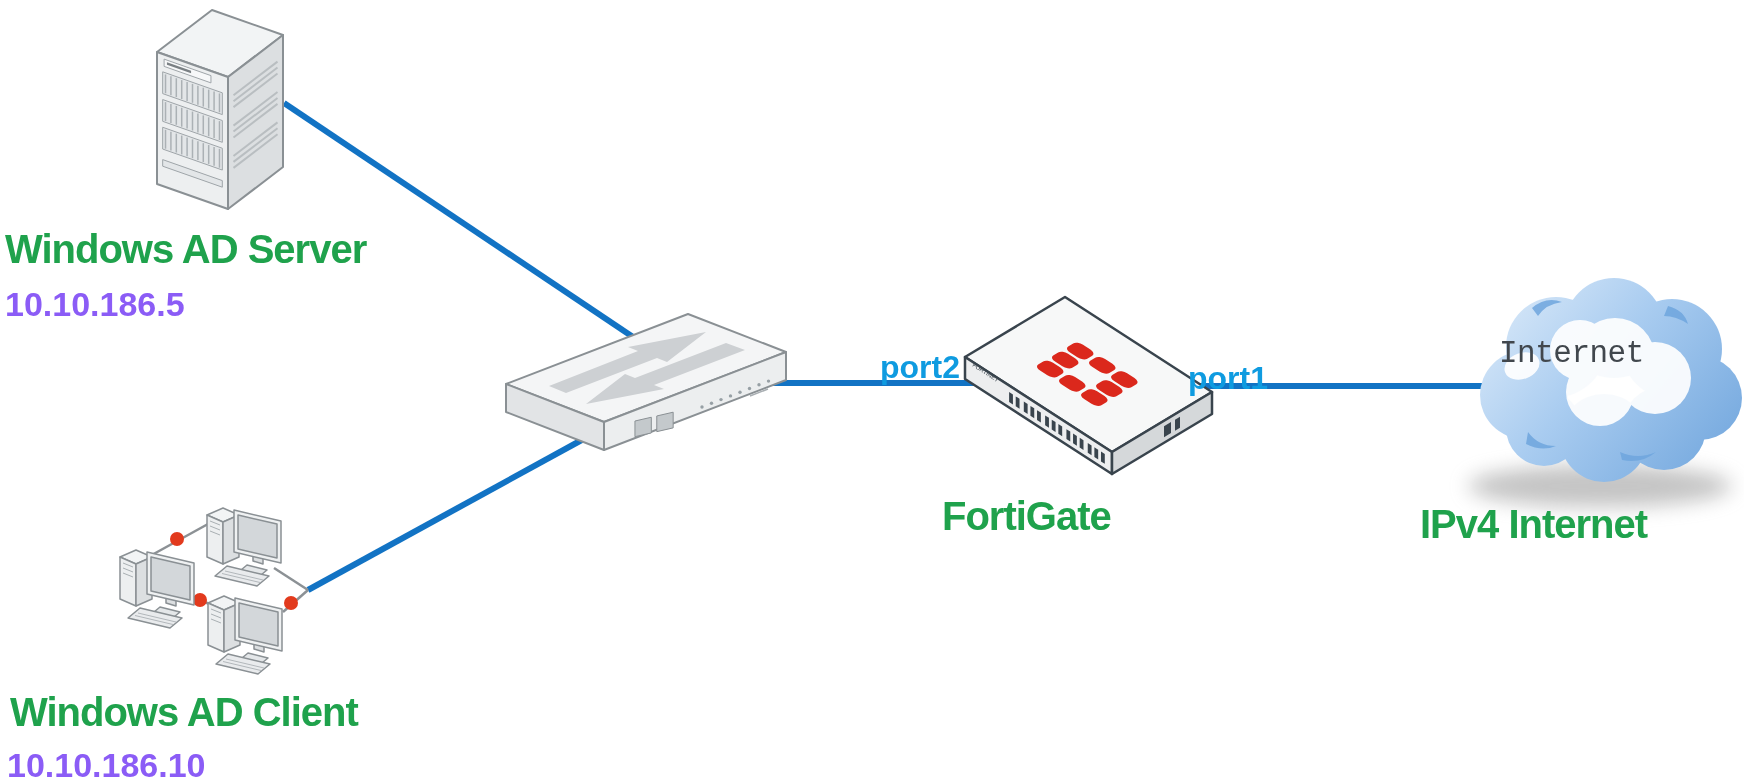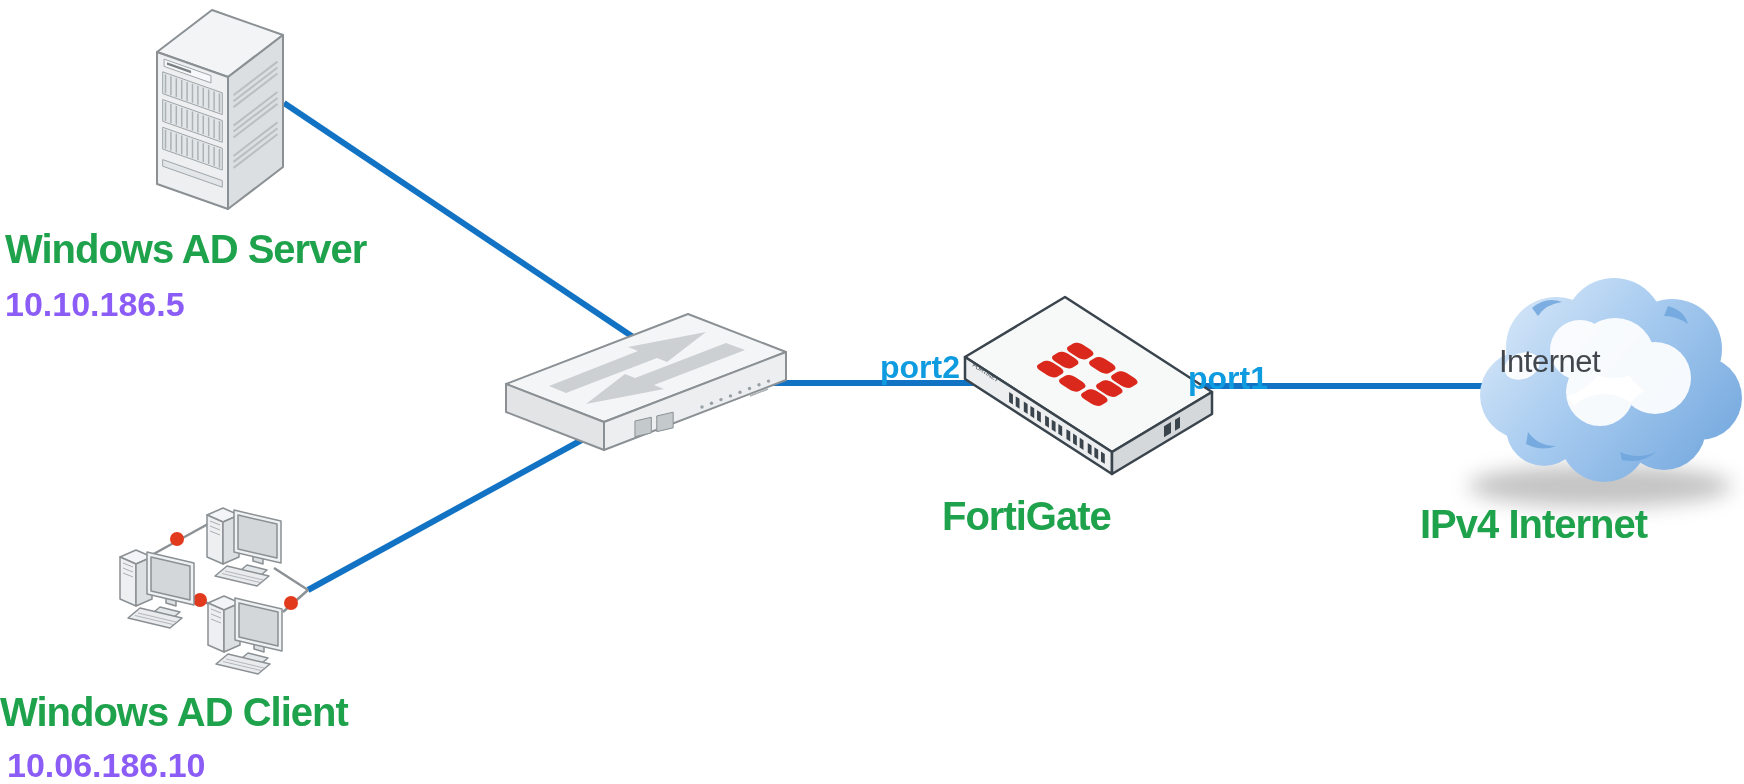--- a/index.html
+++ b/index.html
@@ -6,27 +6,27 @@
   body{width:1744px;height:784px;position:relative;overflow:hidden;background:#ffffff;
        font-family:"Liberation Sans",sans-serif;}
   svg.scene{position:absolute;left:0;top:0;}
   .lbl{position:absolute;text-align:left;white-space:nowrap;}
   .node-label{font-size:40px;font-weight:bold;letter-spacing:-1px;color:#1FA24C;}
   .ip-label{font-size:34px;font-weight:bold;color:#8b5cf6;}
   .port-label{font-size:32px;font-weight:bold;color:#0F9BE0;}
   .cloud-word{font-size:31px;font-weight:normal;letter-spacing:-0.5px;color:#41474D;}
   .server-label{left:5px;top:227px;width:400px;}
   .server-ip{left:5px;top:285px;width:400px;}
-  .client-label{left:0px;top:690px;width:394px;}
+  .client-label{left:0px;top:690px;width:394px;padding-left:10px;}
   .client-ip{left:7px;top:746px;width:400px;}
   .fortigate-label{left:942px;top:494px;width:300px;}
   .ipv4-label{left:1420px;top:502px;width:350px;}
   .port2-label{left:880px;top:341px;width:150px;margin-top:8px;}
   .port1-label{left:1188px;top:360px;width:150px;}
-  .internet-label{left:1499px;top:344px;width:200px;}
+  .internet-label{left:1499px;top:336px;width:200px;font-family:Liberation Mono, monospace;}
 </style>
 </head>
 <body>
 
 <svg class="scene" width="1744" height="784" viewBox="0 0 1744 784">
   <defs>
     <linearGradient id="cloudGrad" gradientUnits="userSpaceOnUse" x1="1500" y1="300" x2="1700" y2="470">
       <stop offset="0" stop-color="#D6E7F8"></stop>
       <stop offset="0.45" stop-color="#A9CCF0"></stop>
       <stop offset="1" stop-color="#7AACE0"></stop>
@@ -211,20 +211,20 @@
       <path d="M1528,432 q10,14 28,14 q-14,6 -30,-2 z"></path>
       <path d="M1620,452 q18,8 36,0 q-14,12 -34,8 z"></path>
     </g>
   </g>
 </svg>
 
 <div class="lbl node-label server-label">Windows AD Server</div>
 <div class="lbl ip-label server-ip">10.10.186.5</div>
 
 <div class="lbl node-label client-label">Windows AD Client</div>
-<div class="lbl ip-label client-ip">10.06.186.10</div>
+<div class="lbl ip-label client-ip">10.10.186.10</div>
 
 <div class="lbl port-label port2-label">port2</div>
 <div class="lbl port-label port1-label">port1</div>
 <div class="lbl node-label fortigate-label">FortiGate</div>
 
 <div class="lbl cloud-word internet-label">Internet</div>
 <div class="lbl node-label ipv4-label">IPv4 Internet</div>
 
 </body></html>

